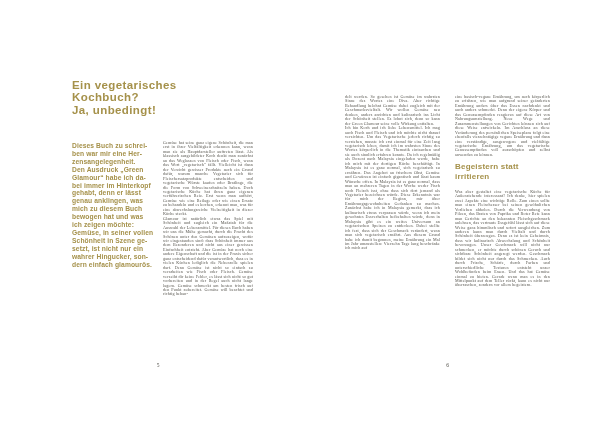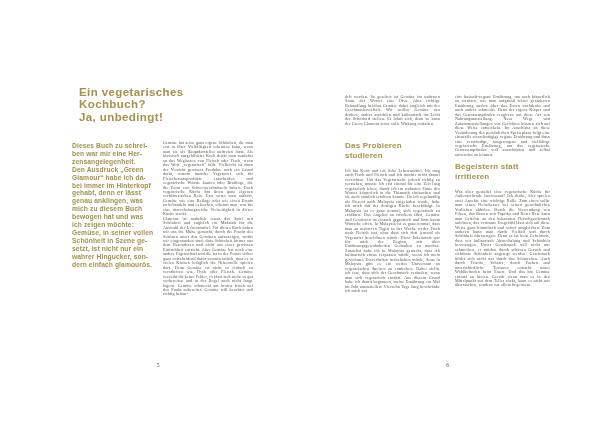--- a/index.html
+++ b/index.html
@@ -2,21 +2,21 @@
 <html style="--accent: #a5914a; --body: #54524b;"><head>
 <meta charset="utf-8">
 <style>
   html,body { margin:0; padding:0; background:#ffffff; }
   .spread {
     position:relative; width:600px; height:424px; background:#ffffff;
     font-family:"Liberation Serif", serif; overflow:hidden;
   }
   .accent { color:var(--accent,#a5914a); }
   .headline {
-    position:absolute; left:72px; top:79px; margin:7px; width:220px;
+    position:absolute; left:72px; top:79px; margin:0; width:220px;
     font-family:"Liberation Sans", sans-serif; font-weight:700;
     font-size:11.5px; line-height:12.3px; letter-spacing:0.4px;
     white-space:pre-line;
   }
   .lead {
     position:absolute; left:72px; top:142px; width:96px; margin:0;
     font-family:"Liberation Sans", sans-serif; font-weight:700;
     font-size:6.7px; line-height:7.9px; letter-spacing:0.1px;
     white-space:pre-line;
   }
@@ -75,22 +75,20 @@
       <p>Gemüse hat seine ganz eigene Schönheit, die man erst in ihrer Vielfältigkeit erkennen kann, wenn man sie als Hauptdarsteller auftreten lässt. Als klassisch ausgebildeter Koch denkt man zunächst an das Weglassen von Fleisch oder Fisch, wenn das Wort „vegetarisch“ fällt. Vielleicht ist dann der Verzicht gewisser Produkte auch ein Grund dafür, warum manche Vegetarier sich für Fleischersatzprodukte entscheiden und vegetarische Würste kaufen oder Bratlinge, die die Form von Schweineschnitzeln haben. Doch vegetarische Küche hat ihren ganz eigenen verführerischen Reiz. Erst wenn man aufhört, Gemüse wie eine Beilage oder wie einen Ersatz zu behandeln und es kochen, erkennt man, was für eine abwechslungsreiche Vielseitigkeit in dieser Küche steckt.</p>
       <p>Glamour ist natürlich etwas das Spiel mit Schönheit und zugleich ein Maßstab für die Auswahl der Lebensmittel. Für dieses Buch haben wir uns die Mühe gemacht, durch die Pracht des Schönen unter den Gemüsen aufzuzeigen, wofür wir eingestanden sind: dass Schönheit immer aus dem Besonderen und nicht aus einer gewissen Einfachheit entsteht. Aber Gemüse hat noch eine andere Eigenschaft und die ist in der Praxis sicher ganz entscheidend dafür verantwortlich, dass es in vielen Küchen lediglich die Nebenrolle spielen darf. Denn Gemüse ist nicht so einfach zu verarbeiten wie Fisch oder Fleisch. Gemüse verzeiht dir keine Fehler, es lässt sich nicht so gut vorbereiten und in der Regel auch nicht lange lagern. Gemüse schmeckt am besten frisch auf den Punkt zubereitet. Gemüse will beachtet und richtig behan-</p>
     </div>
 
     <div class="pagenum pagenum-left">5</div>
   </section>
 
   <section>
     <div class="bodycol col1">
       <p>delt werden. So gesehen ist Gemüse im wahrsten Sinne des Wortes eine Diva. Aber richtige Behandlung belohnt Gemüse dabei zugleich mit der Geschmacksvielfalt. Wir wollen Gemüse neu denken, anders anrichten und kulinarisch ins Licht der Schönheit stellen. Es lohnt sich, denn so kann der Green Glamour seine volle Wirkung entfalten.</p>
-      <h2 class="subhead accent">Das Probieren
-studieren</h2>
       <p>Ich bin Koch und ich liebe Lebensmittel. Ich mag auch Fisch und Fleisch und ich möchte nicht darauf verzichten. Um das Vegetarische jedoch richtig zu verstehen, musste ich erst einmal für eine Zeit lang vegetarisch leben, damit ich im wahrsten Sinne des Wortes körperlich in die Thematik eintauchen und sie auch sinnlich erfahren konnte. Da ich regelmäßig als Dozent nach Malaysia eingeladen werde, habe ich mich mit der dortigen Küche beschäftigt. In Malaysia ist es ganz normal, sich vegetarisch zu ernähren. Das Angebot an frischem Obst, Gemüse und Gewürzen ist einfach gigantisch und lässt kaum Wünsche offen. In Malaysia ist es ganz normal, dass man an mehreren Tagen in der Woche weder Fisch noch Fleisch isst, ohne dass sich dort jemand als Vegetarier bezeichnen würde. Diese Erkenntnis war für mich der Beginn, mir über Ernährungsgewohnheiten Gedanken zu machen. Zunächst habe ich in Malaysia gemerkt, dass ich kulinarisch etwas verpassen würde, wenn ich mein gewohntes Essverhalten beibehalten würde, denn in Malaysia gibt es ein weites Universum an vegetarischen Speisen zu entdecken. Dabei stellte ich fest, dass sich der Geschmack verändert, wenn man sich vegetarisch ernährt. Aus diesem Grund habe ich damit begonnen, meine Ernährung ein Mal im Jahr umzustellen: Vierzehn Tage lang beschränke ich mich auf</p>
     </div>
 
     <div class="bodycol col2">
       <p>eine basisch-vegane Ernährung, um auch körperlich zu erfahren, wie man aufgrund seiner geänderten Ernährung anders über das Essen nachdenkt und auch anders schmeckt. Denn der eigene Körper und das Genussempfinden reagieren auf diese Art von Nahrungsumstellung. Neue Wege und Zusammenstellungen von Gerichten können sich auf diese Weise entwickeln. Im Anschluss an diese Veränderung des persönlichen Speiseplans folgt eine ebenfalls vierzehntägige vegane Ernährung und dann eine verständige, ausgewogene und vielfältige vegetarische Ernährung, um das vegetarische Genussempfinden voll ausschöpfen und selbst anwenden zu können.</p>
       <h2 class="subhead accent">Begeistern statt
 irritieren</h2>
       <p>Was aber gestaltet eine vegetarische Küche für Außenstehende interessant? Ich denke, hier spielen zwei Aspekte eine wichtige Rolle. Zum einen sollte man einen Fleischesser bei seinen gewöhnlichen Vorlieben abholen. Durch die Verwendung von Pilzen, das Braten von Paprika und Roter Bete kann man Gerichte an den bekannten Fleischgeschmack anlehnen, das vertraute Essgefühl lässt sich auf diese Weise ganz himmlisch und sofort ausgleichen. Zum anderen kann man durch Vielfalt und durch Schönheit überzeugen. Denn es ist kein Geheimnis, dass wir kulinarisch Abwechslung und Schönheit bevorzugen. Unser Geschmack will nicht nur schmecken, er möchte durch schönen Geruch und sichtbare Schönheit angeregt werden. Geschmack bildet sich nicht nur durch das Schmecken. Auch durch Frische, Schärfe, durch Farben und unterschiedliche Texturen entsteht unser Wohlbefinden beim Essen. Und das hat Gemüse einmal zu bieten. Gerade wenn man es in den Mittelpunkt auf dem Teller rückt, kann es nicht nur überraschen, sondern vor allem begeistern.</p>
     </div>
 

